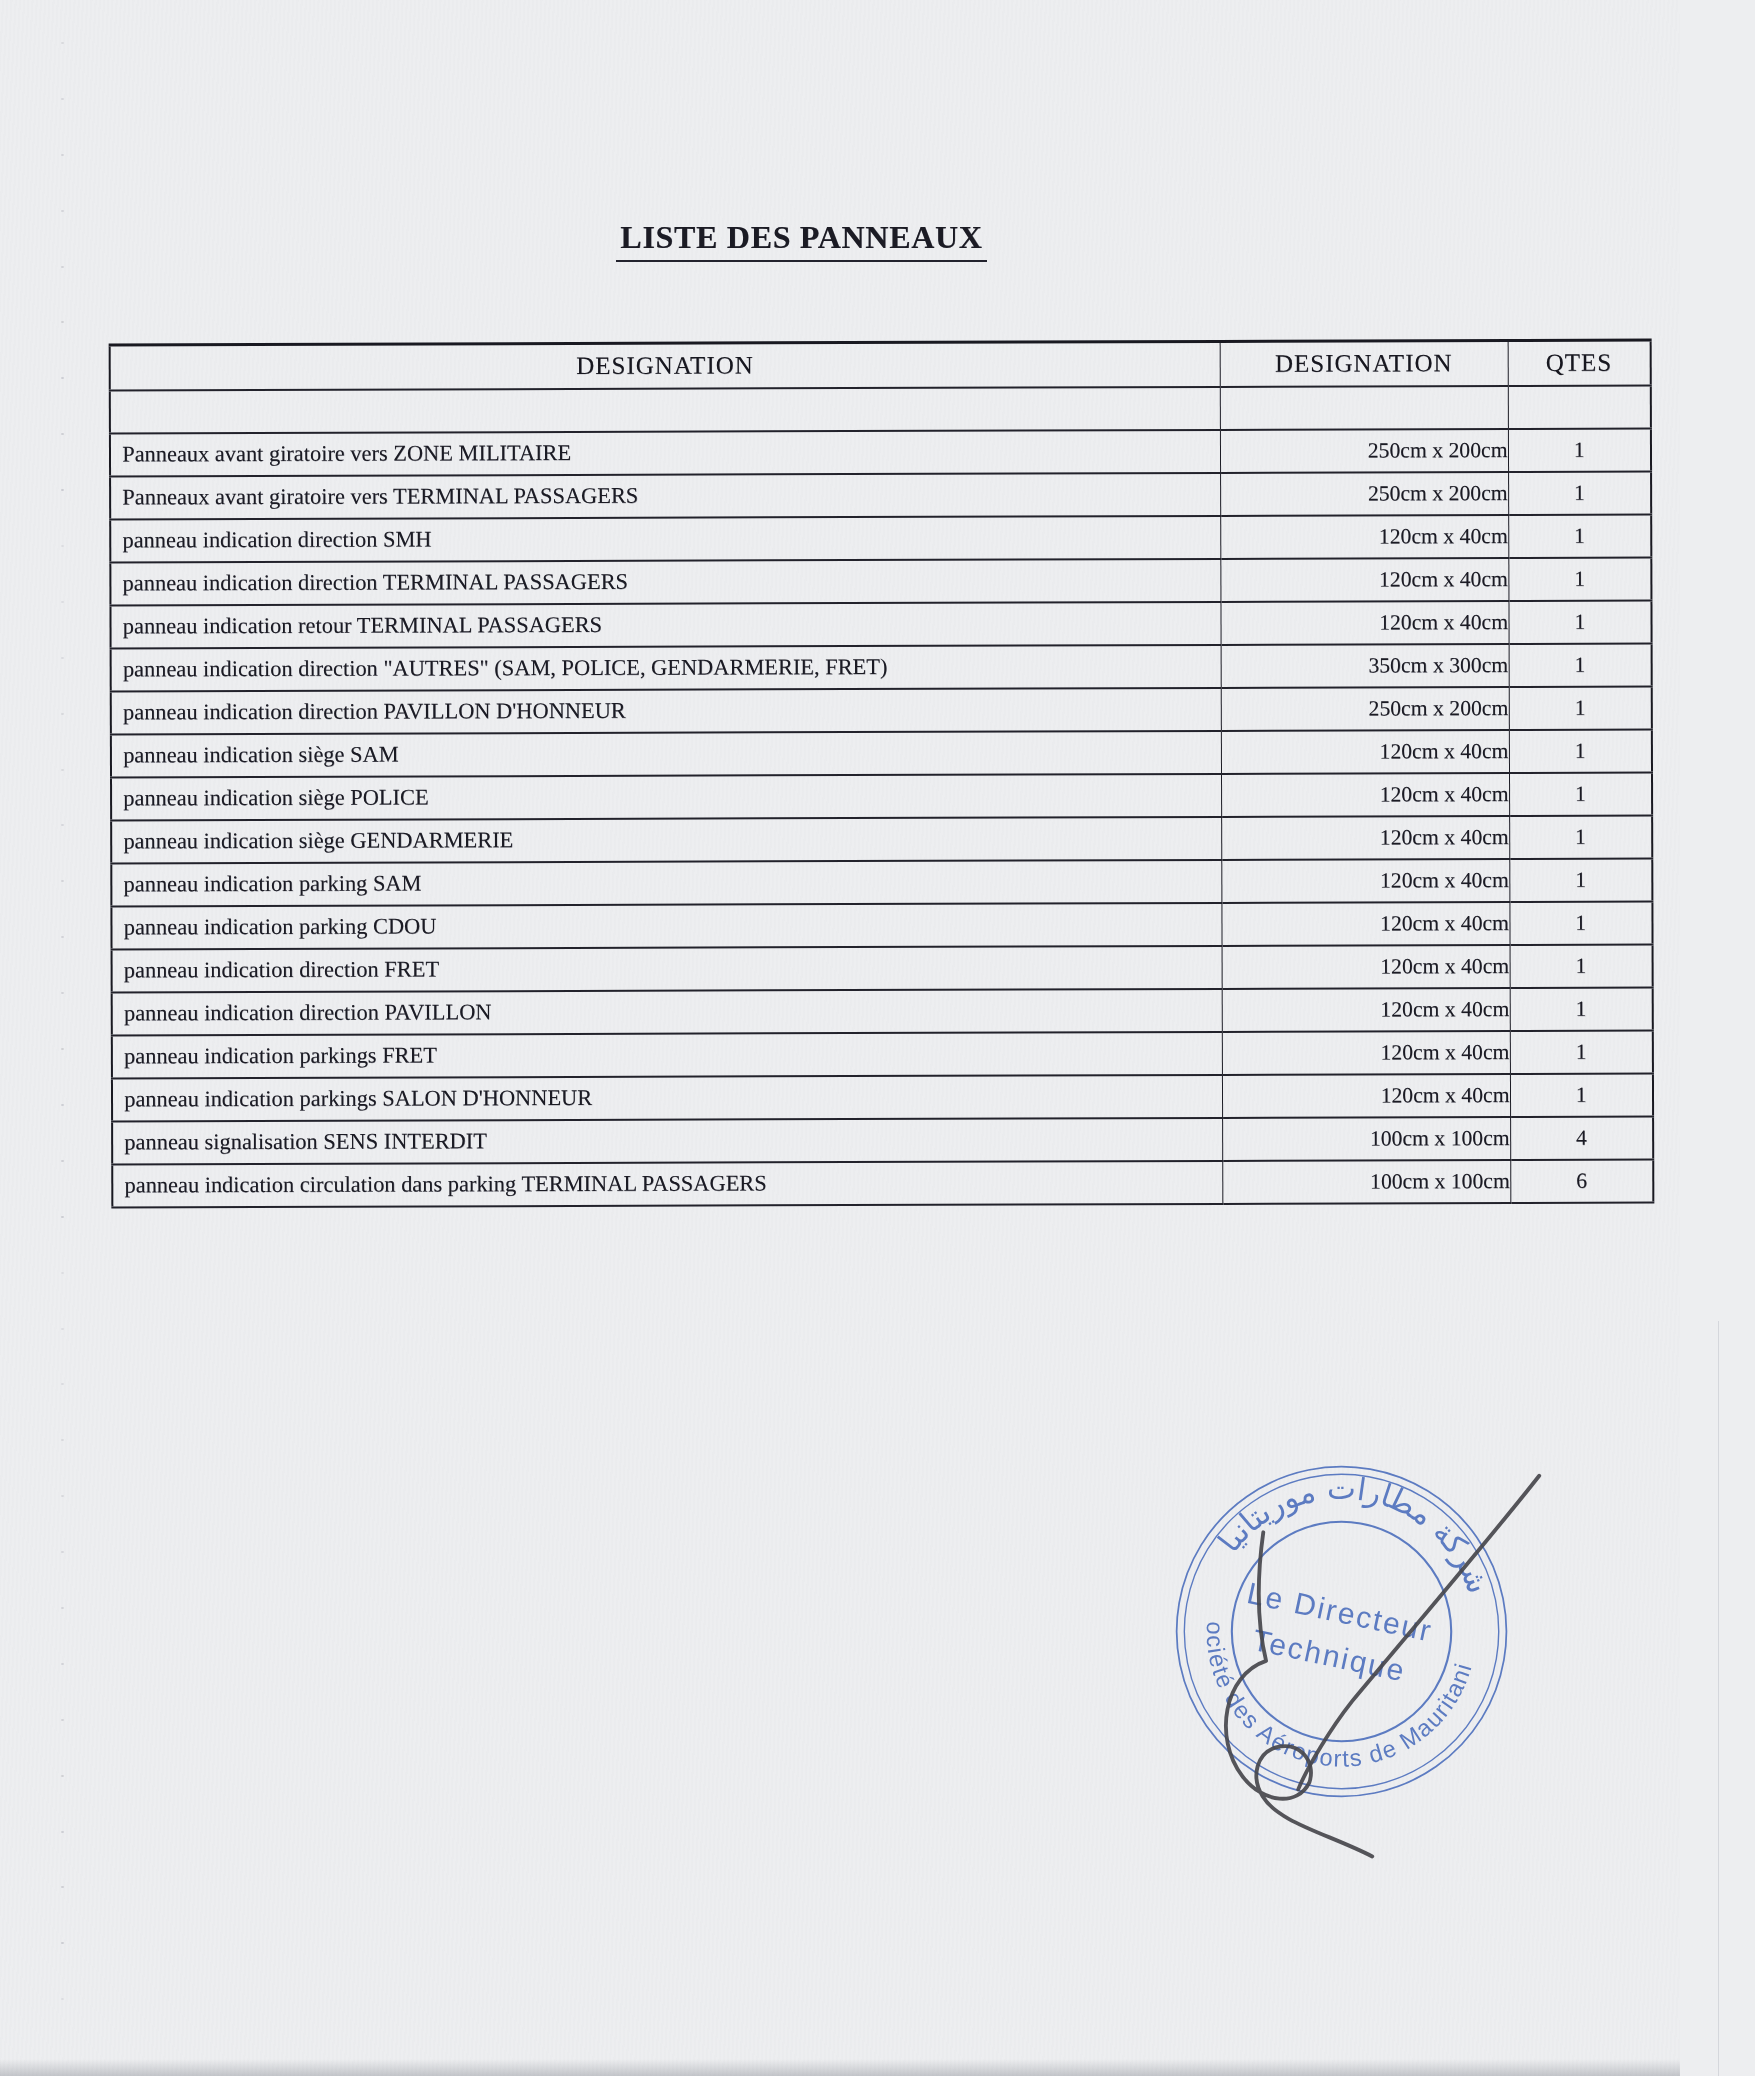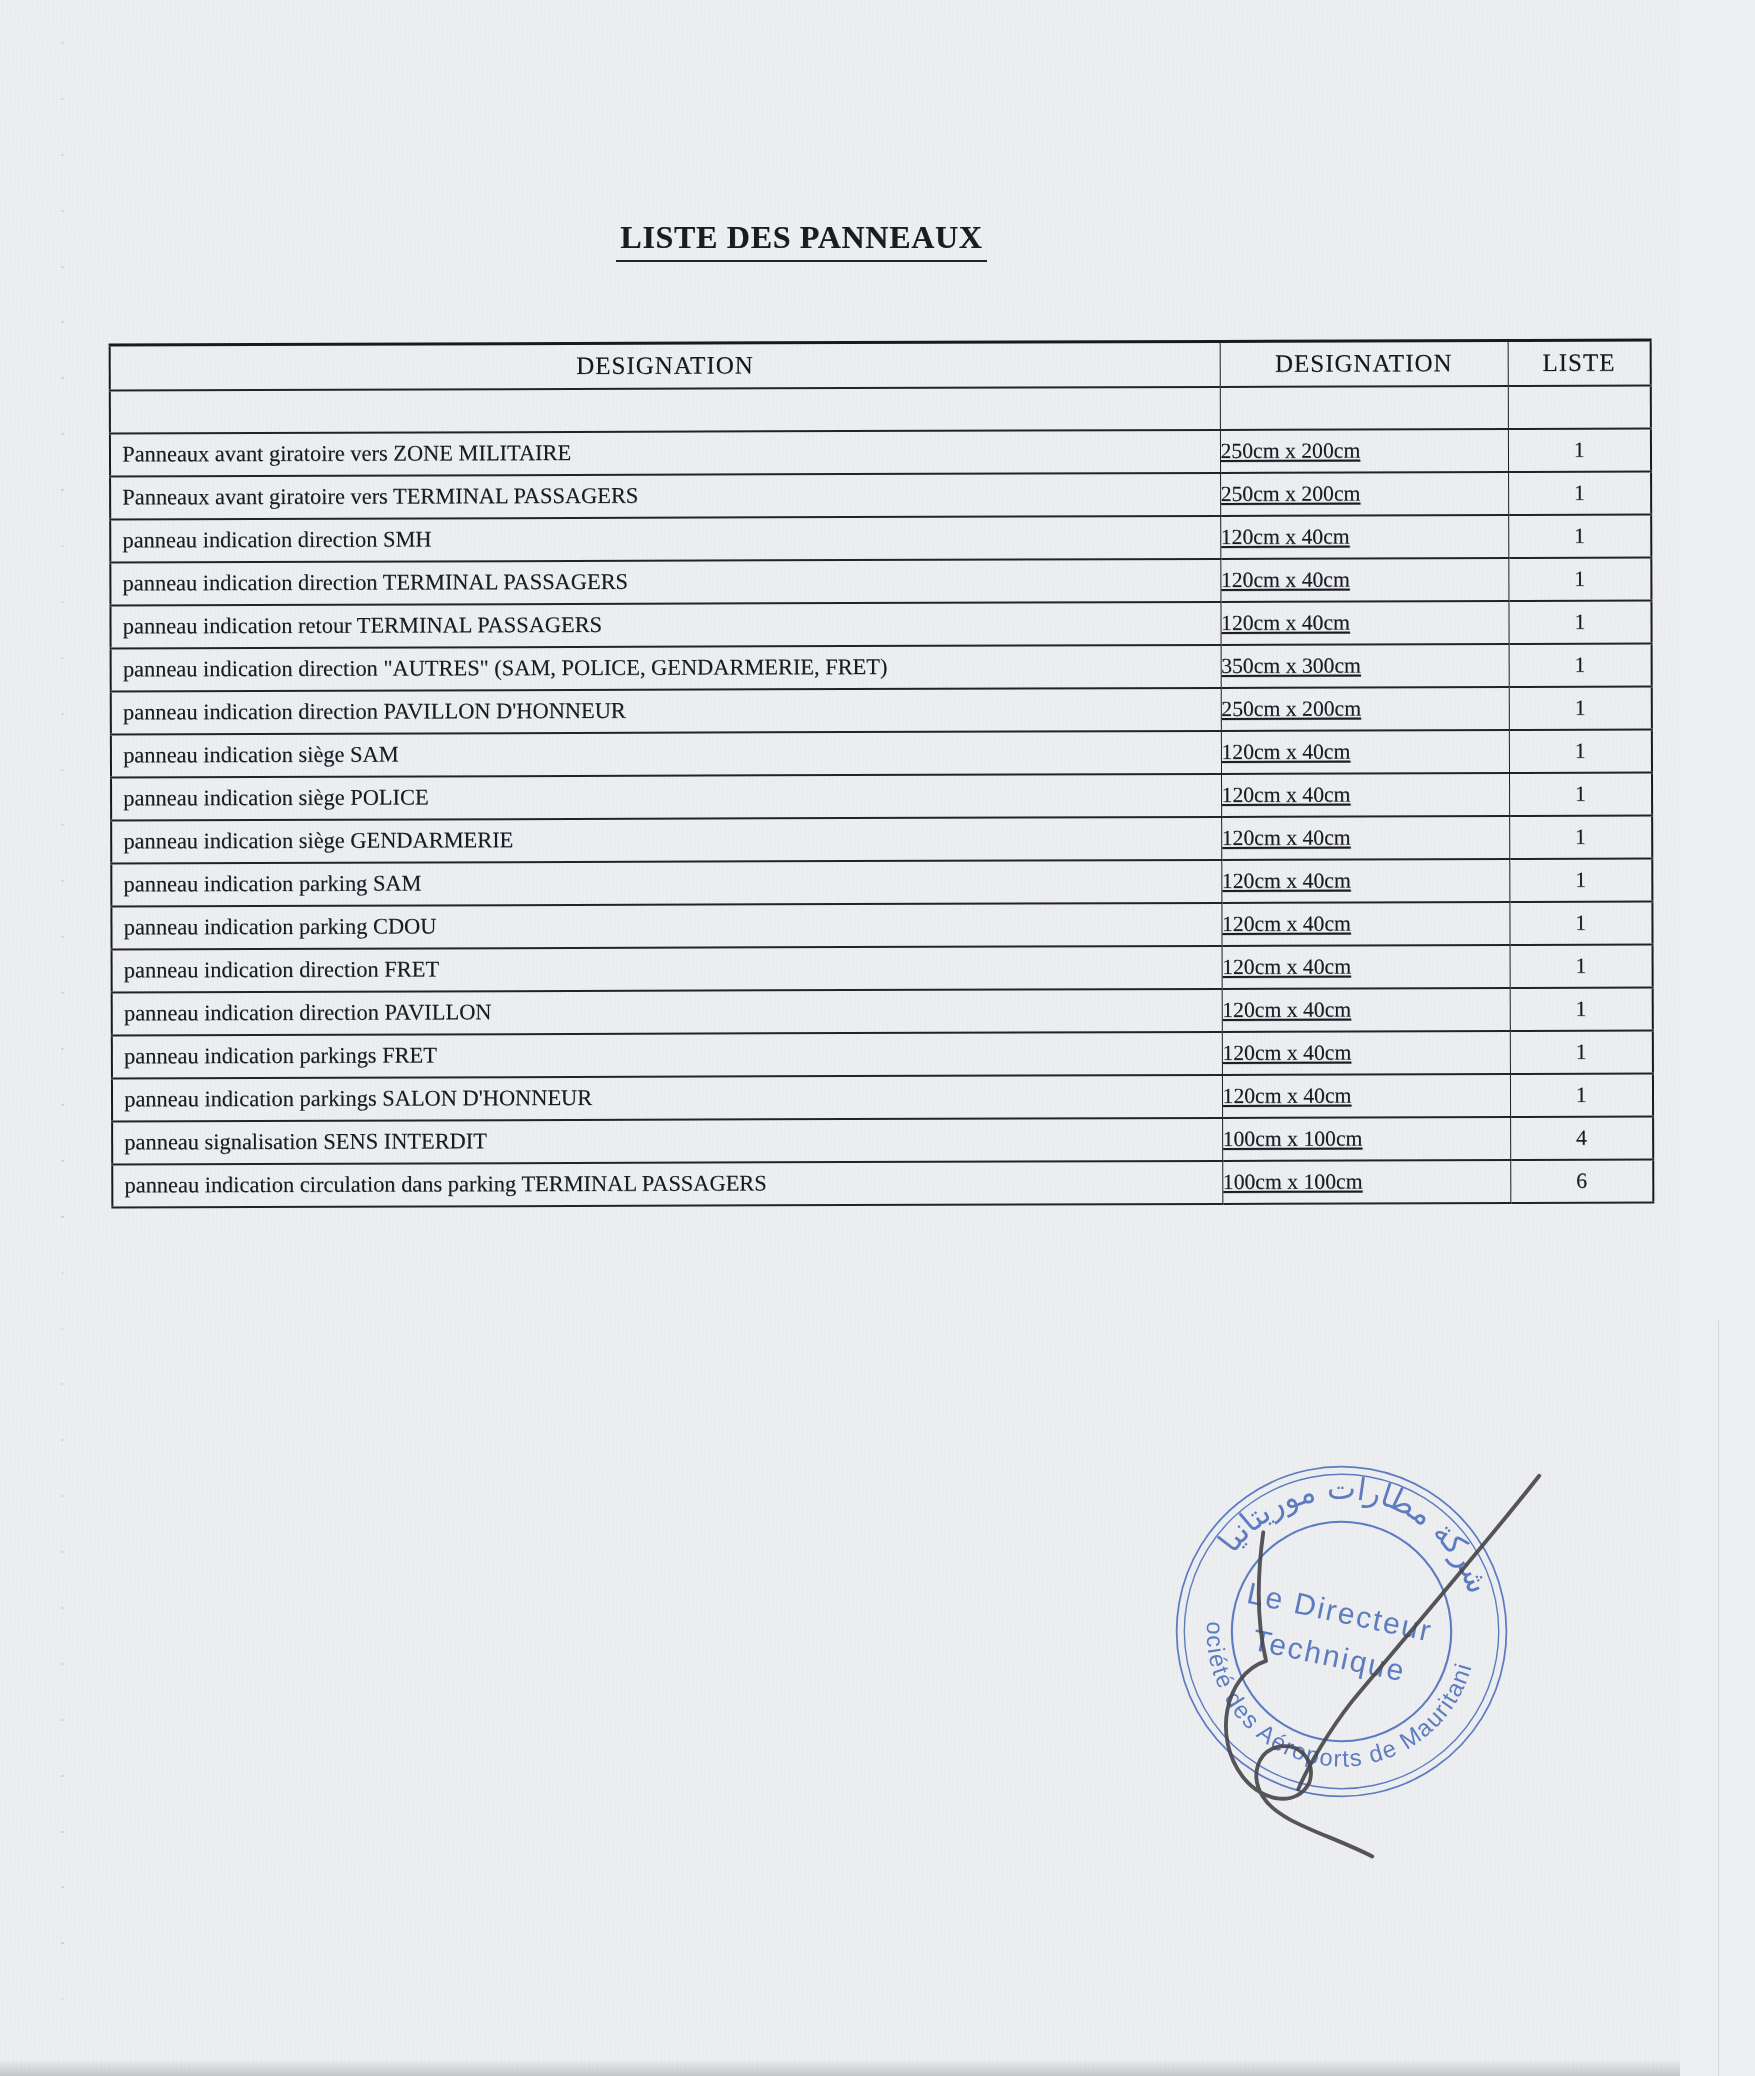--- a/index.html
+++ b/index.html
@@ -64,21 +64,21 @@
   .col-sep{border-left:1.4px solid #1d1d26;}
   thead th{
     height:45px;
     border-top:1.4px solid #15151d;
     font-size:25px;font-weight:bold;letter-spacing:1px;
     text-align:center;color:#17171f;
   }
   tr.spacer-row td{height:43px;}
   tbody td{height:43px;font-size:22.4px;}
   td.c-des{padding-left:11.2px;text-align:left;}
-  td.c-dim{text-align:left;font-size:21.7px;text-decoration:underline;}
+  td.c-dim{text-align:right;font-size:21.7px;}
   td.c-qty{text-align:center;font-size:21.7px;}
   
   .stamp-svg{
     position:absolute;left:1111px;top:1352px;width:489px;height:559px;
     overflow:visible;
   }
   .stamp-ink{opacity:0.82;}
   .ring{fill:none;stroke:var(--stamp-blue);}
   .stamp-arabic{
     font-family:"DejaVu Sans",sans-serif;
@@ -119,21 +119,21 @@
     <table class="panneaux">
       <colgroup>
           <col class="c1">
           <col class="c2">
           <col class="c3">
         </colgroup>
       <thead>
         <tr>
           <th>DESIGNATION</th>
           <th class="col-sep">DESIGNATION</th>
-          <th class="col-sep">LISTE</th>
+          <th class="col-sep">QTES</th>
         </tr>
         <tr class="spacer-row">
           <td></td>
           <td class="col-sep"></td>
           <td class="col-sep"></td>
         </tr>
       </thead>
       <tbody>
           <tr>
       <td class="c-des">Panneaux avant giratoire vers ZONE MILITAIRE</td>

